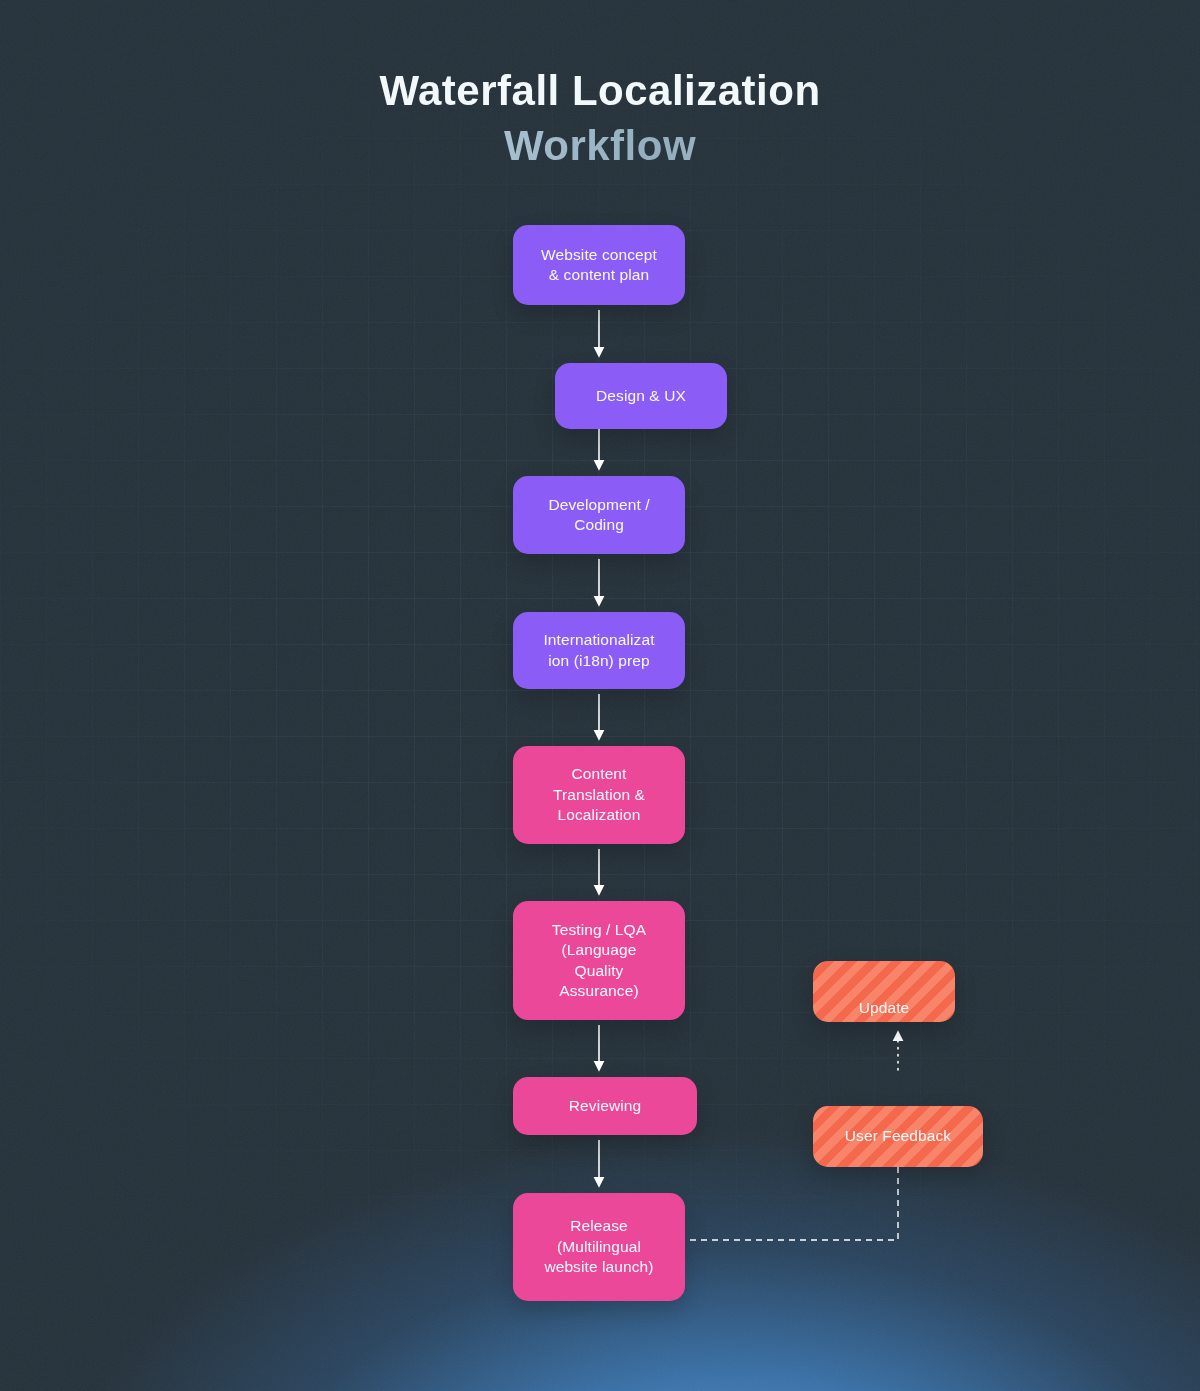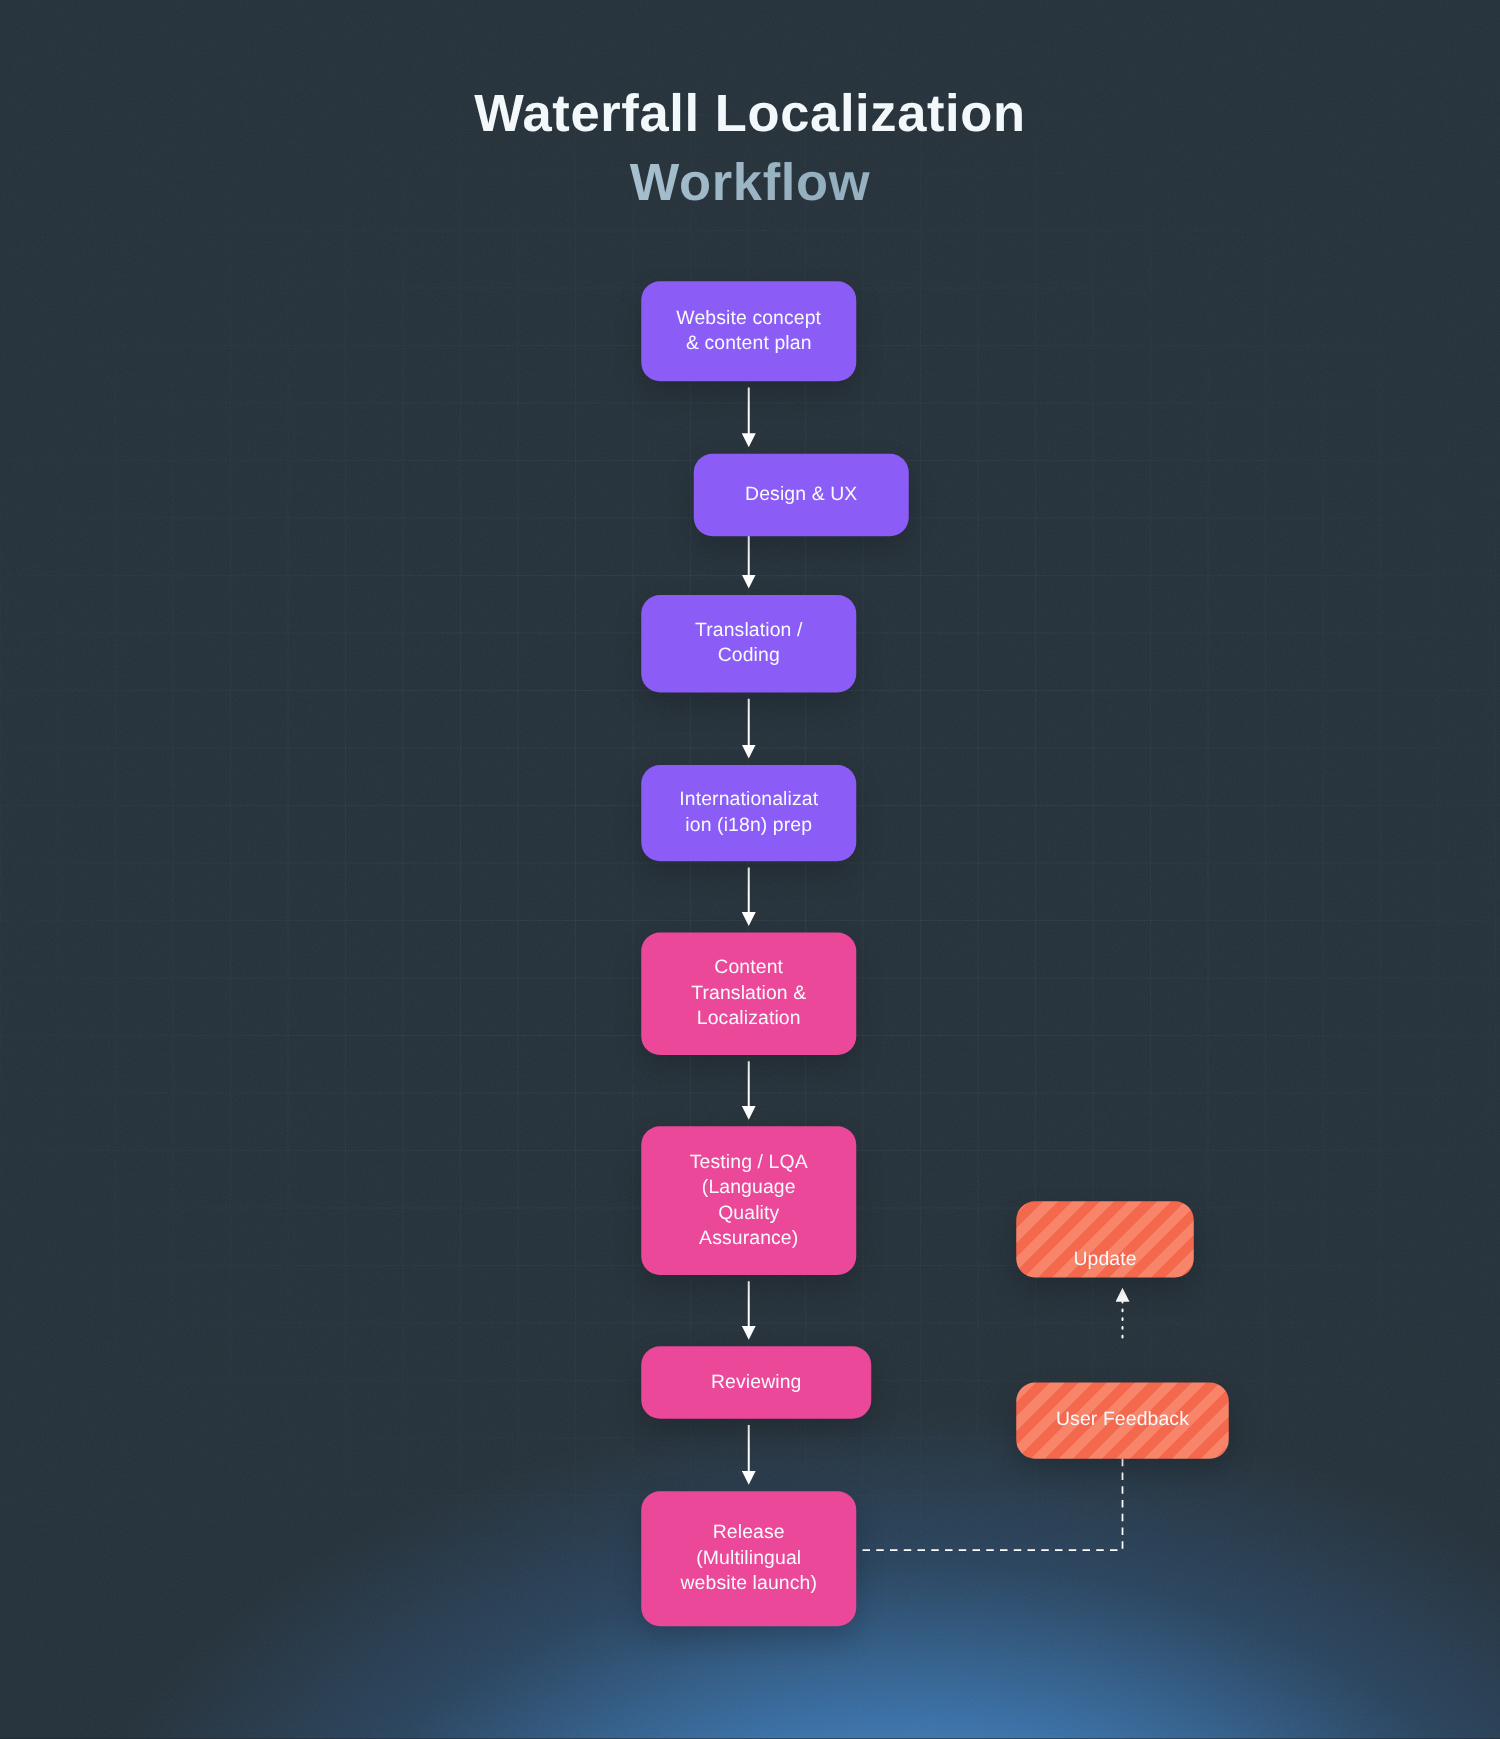--- a/index.html
+++ b/index.html
@@ -121,21 +121,21 @@
   </svg>
 
   <div class="node green n1">
     <span>Website concept
 &amp; content plan</span>
   </div>
   <div class="node green n2">
     <span>Design &amp; UX</span>
   </div>
   <div class="node green n3">
-    <span>Translation /
+    <span>Development /
 Coding</span>
   </div>
   <div class="node green n4">
     <span>Internationalizat
 ion (i18n) prep</span>
   </div>
   <div class="node blue n5">
     <span>Content
 Translation &amp;
 Localization</span>

